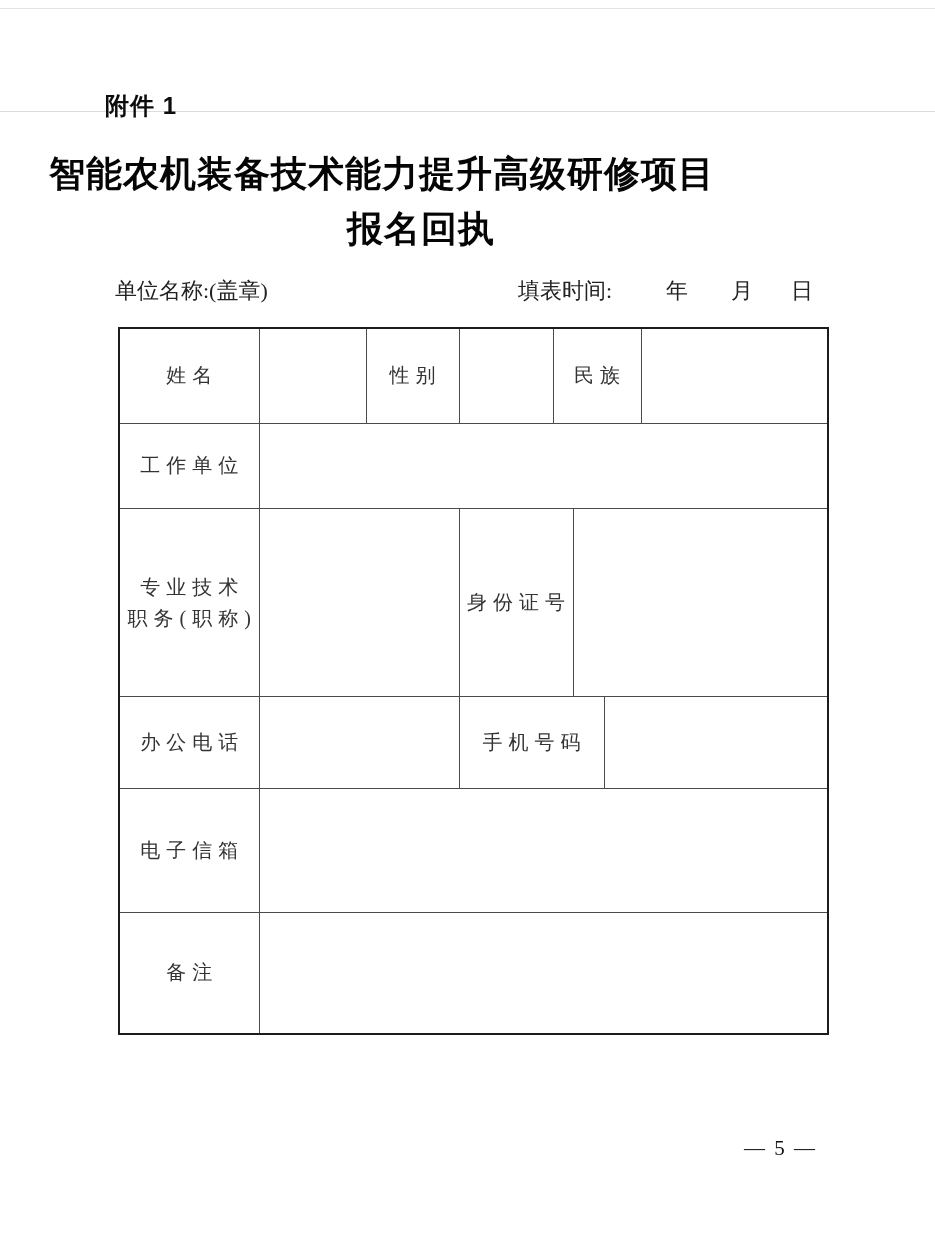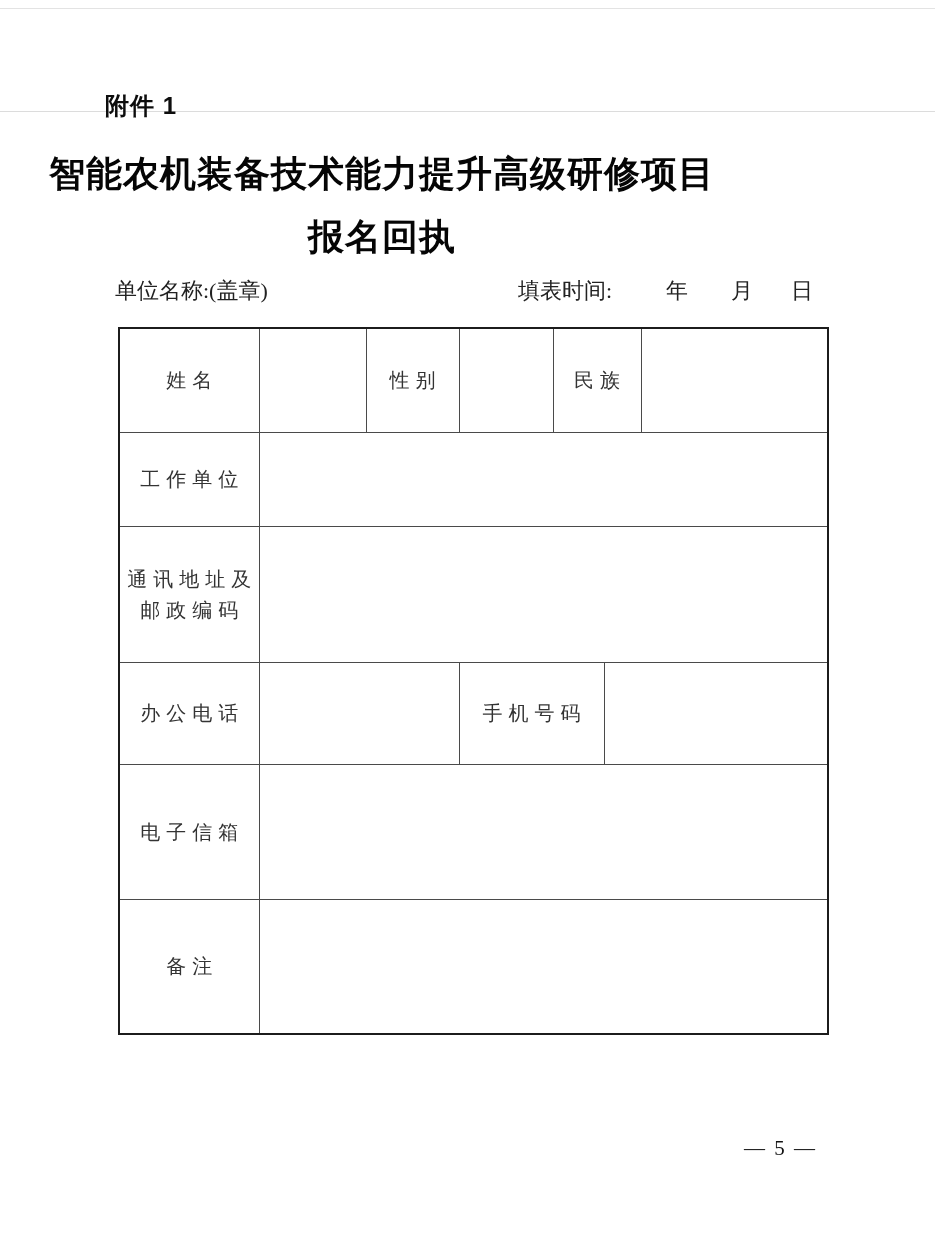--- a/index.html
+++ b/index.html
@@ -23,21 +23,21 @@
   }
   .title {
     position: absolute; left: 0; width: 764px;
     text-align: center;
     font-family: "Liberation Sans", sans-serif;
     font-weight: 900; color: #050505;
     font-size: 36px; letter-spacing: 1px;
     white-space: nowrap;
   }
   .title.line1 { top: 150px; }
-  .title.line2 { top: 213px; }
+  .title.line2 { top: 205px; padding-left: 39px; }
 
   .info-line { position: absolute; top: 276px; left: 0; width: 935px; height: 30px; font-size: 22px; color: #222; }
   .info-line .unit { position: absolute; left: 115px; top: 0; text-align: right; }
   .info-line .fill-label { position: absolute; left: 518px; top: 0; }
   .info-line .yr { position: absolute; left: 666px; top: 0; }
   .info-line .mo { position: absolute; left: 731px; top: 0; }
   .info-line .dy { position: absolute; left: 791px; top: 0; }
 
   table.reg {
     position: absolute; left: 118px; top: 327px;
@@ -110,26 +110,28 @@
     <td></td>
     <td class="lbl">性别</td>
     <td></td>
     <td class="lbl" colspan="3">民族</td>
     <td></td>
   </tr>
   <tr class="r2">
     <td class="lbl">工作单位</td>
     <td colspan="7"></td>
   </tr>
-  <tr class="r4">
+  <tr class="r3">
     <td class="lbl">
-      <span>通讯地址及</span>
-      <span>邮政编码</span>
+      <span>专业技术</span>
+      <span>职务(职称)</span>
     </td>
-    <td colspan="7"></td>
+    <td colspan="2"></td>
+    <td class="lbl" colspan="2">身份证号</td>
+    <td colspan="3"></td>
   </tr>
   <tr class="r5">
     <td class="lbl">办公电话</td>
     <td colspan="2"></td>
     <td class="lbl" colspan="3">手机号码</td>
     <td colspan="2"></td>
   </tr>
   <tr class="r6">
     <td class="lbl">电子信箱</td>
     <td colspan="7"></td>

